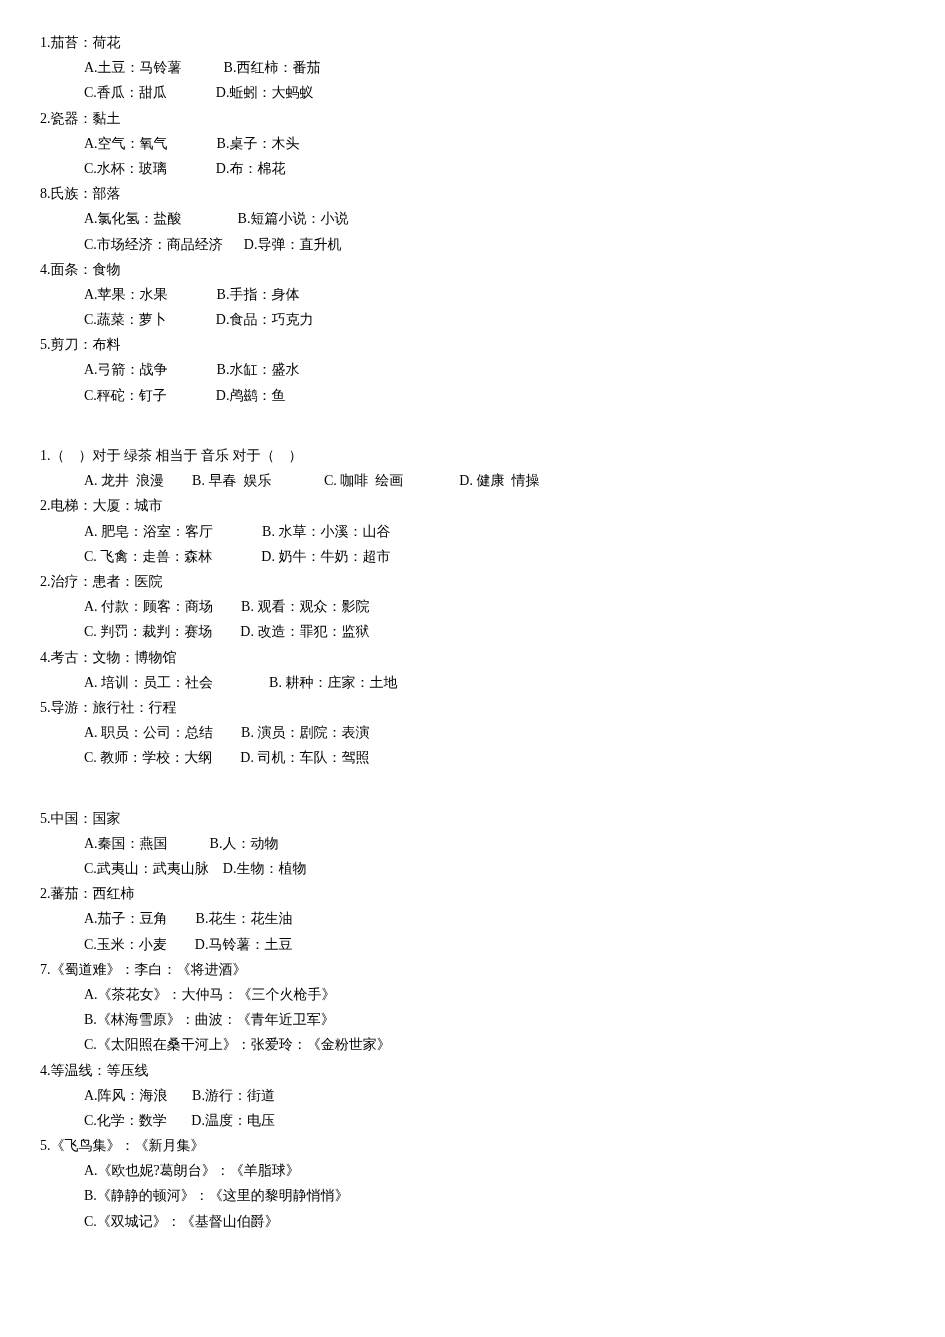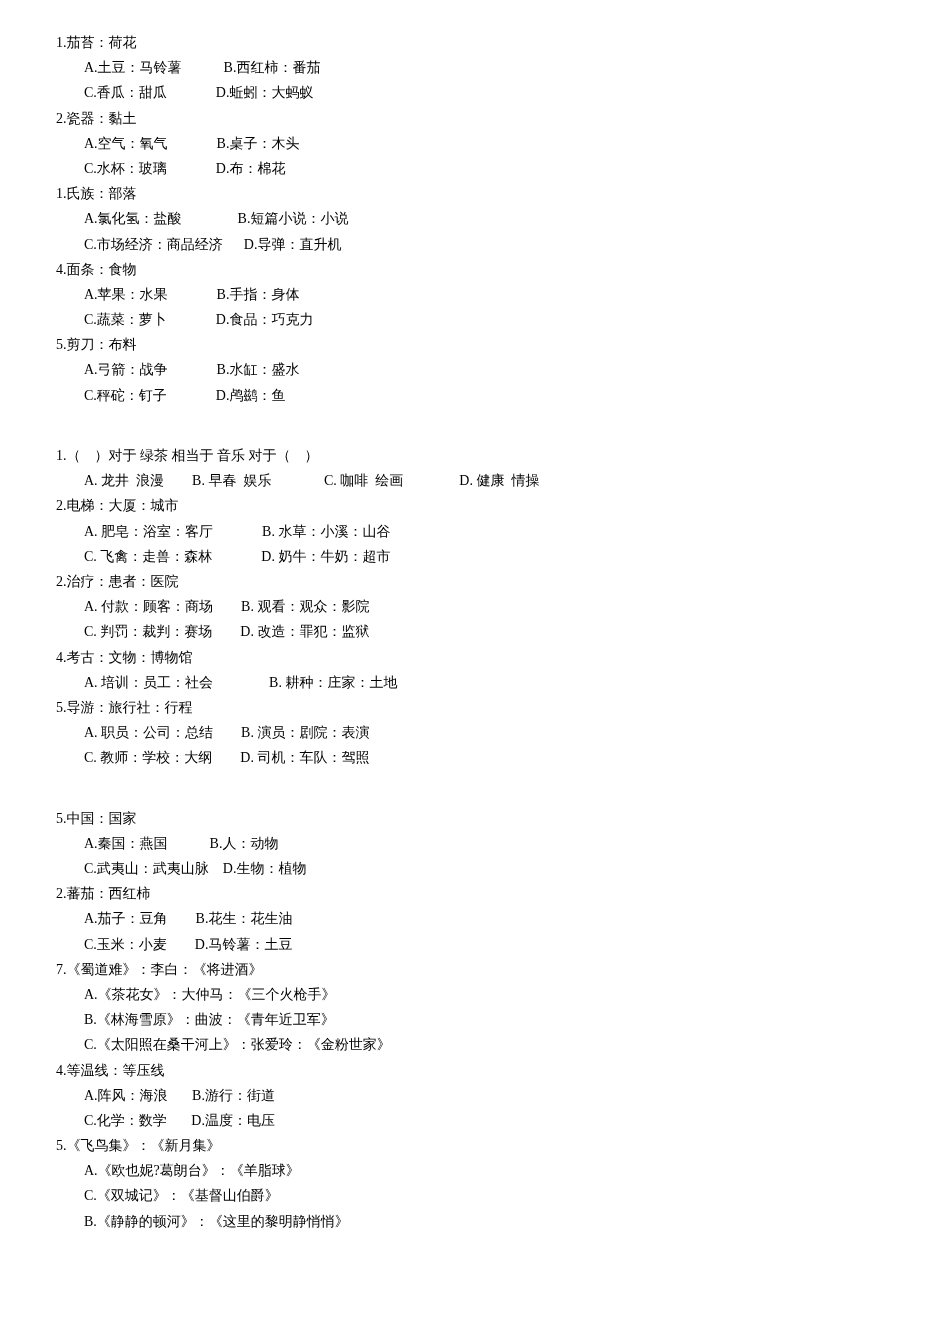--- a/index.html
+++ b/index.html
@@ -12,21 +12,21 @@
       font-family: "SimSun", "宋体", serif;
       font-size: 14px;
       color: #000;
       padding: 30px 40px;
       line-height: 1.8;
     }
     .section {
       margin-bottom: 10px;
     }
     .question-line {
-      margin-left: 16px;
+      margin-left: 0;
     }
     .option-line {
       margin-left: 30px;
     }
     p {
       margin: 0;
       padding: 0;
     }
   </style>
 </head>
@@ -35,21 +35,21 @@
 <div>
 
   
   <div class="section">
     <p class="question-line">1.茄苔：荷花</p>
     <p class="option-line">&nbsp;&nbsp;&nbsp;&nbsp;A.土豆：马铃薯&nbsp;&nbsp;&nbsp;&nbsp;&nbsp;&nbsp;&nbsp;&nbsp;&nbsp;&nbsp;&nbsp;&nbsp;B.西红柿：番茄</p>
     <p class="option-line">&nbsp;&nbsp;&nbsp;&nbsp;C.香瓜：甜瓜&nbsp;&nbsp;&nbsp;&nbsp;&nbsp;&nbsp;&nbsp;&nbsp;&nbsp;&nbsp;&nbsp;&nbsp;&nbsp;&nbsp;D.蚯蚓：大蚂蚁</p>
     <p class="question-line">2.瓷器：黏土</p>
     <p class="option-line">&nbsp;&nbsp;&nbsp;&nbsp;A.空气：氧气&nbsp;&nbsp;&nbsp;&nbsp;&nbsp;&nbsp;&nbsp;&nbsp;&nbsp;&nbsp;&nbsp;&nbsp;&nbsp;&nbsp;B.桌子：木头</p>
     <p class="option-line">&nbsp;&nbsp;&nbsp;&nbsp;C.水杯：玻璃&nbsp;&nbsp;&nbsp;&nbsp;&nbsp;&nbsp;&nbsp;&nbsp;&nbsp;&nbsp;&nbsp;&nbsp;&nbsp;&nbsp;D.布：棉花</p>
-    <p class="question-line">1.氏族：部落</p>
+    <p class="question-line">8.氏族：部落</p>
     <p class="option-line">&nbsp;&nbsp;&nbsp;&nbsp;A.氯化氢：盐酸&nbsp;&nbsp;&nbsp;&nbsp;&nbsp;&nbsp;&nbsp;&nbsp;&nbsp;&nbsp;&nbsp;&nbsp;&nbsp;&nbsp;&nbsp;&nbsp;B.短篇小说：小说</p>
     <p class="option-line">&nbsp;&nbsp;&nbsp;&nbsp;C.市场经济：商品经济&nbsp;&nbsp;&nbsp;&nbsp;&nbsp;&nbsp;D.导弹：直升机</p>
     <p class="question-line">4.面条：食物</p>
     <p class="option-line">&nbsp;&nbsp;&nbsp;&nbsp;A.苹果：水果&nbsp;&nbsp;&nbsp;&nbsp;&nbsp;&nbsp;&nbsp;&nbsp;&nbsp;&nbsp;&nbsp;&nbsp;&nbsp;&nbsp;B.手指：身体</p>
     <p class="option-line">&nbsp;&nbsp;&nbsp;&nbsp;C.蔬菜：萝卜&nbsp;&nbsp;&nbsp;&nbsp;&nbsp;&nbsp;&nbsp;&nbsp;&nbsp;&nbsp;&nbsp;&nbsp;&nbsp;&nbsp;D.食品：巧克力</p>
     <p class="question-line">5.剪刀：布料</p>
     <p class="option-line">&nbsp;&nbsp;&nbsp;&nbsp;A.弓箭：战争&nbsp;&nbsp;&nbsp;&nbsp;&nbsp;&nbsp;&nbsp;&nbsp;&nbsp;&nbsp;&nbsp;&nbsp;&nbsp;&nbsp;B.水缸：盛水</p>
     <p class="option-line">&nbsp;&nbsp;&nbsp;&nbsp;C.秤砣：钉子&nbsp;&nbsp;&nbsp;&nbsp;&nbsp;&nbsp;&nbsp;&nbsp;&nbsp;&nbsp;&nbsp;&nbsp;&nbsp;&nbsp;D.鸬鹚：鱼</p>
   </div>
 
@@ -84,22 +84,22 @@
     <p class="option-line">&nbsp;&nbsp;&nbsp;&nbsp;C.玉米：小麦&nbsp;&nbsp;&nbsp;&nbsp;&nbsp;&nbsp;&nbsp;&nbsp;D.马铃薯：土豆</p>
     <p class="question-line">7.《蜀道难》：李白：《将进酒》</p>
     <p class="option-line">&nbsp;&nbsp;&nbsp;&nbsp;A.《茶花女》：大仲马：《三个火枪手》</p>
     <p class="option-line">&nbsp;&nbsp;&nbsp;&nbsp;B.《林海雪原》：曲波：《青年近卫军》</p>
     <p class="option-line">&nbsp;&nbsp;&nbsp;&nbsp;C.《太阳照在桑干河上》：张爱玲：《金粉世家》</p>
     <p class="question-line">4.等温线：等压线</p>
     <p class="option-line">&nbsp;&nbsp;&nbsp;&nbsp;A.阵风：海浪&nbsp;&nbsp;&nbsp;&nbsp;&nbsp;&nbsp;&nbsp;B.游行：街道</p>
     <p class="option-line">&nbsp;&nbsp;&nbsp;&nbsp;C.化学：数学&nbsp;&nbsp;&nbsp;&nbsp;&nbsp;&nbsp;&nbsp;D.温度：电压</p>
     <p class="question-line">5.《飞鸟集》：《新月集》</p>
     <p class="option-line">&nbsp;&nbsp;&nbsp;&nbsp;A.《欧也妮?葛朗台》：《羊脂球》</p>
+    <p class="option-line">&nbsp;&nbsp;&nbsp;&nbsp;B.《静静的顿河》：《这里的黎明静悄悄》</p>
     <p class="option-line">&nbsp;&nbsp;&nbsp;&nbsp;C.《双城记》：《基督山伯爵》</p>
-    <p class="option-line">&nbsp;&nbsp;&nbsp;&nbsp;B.《静静的顿河》：《这里的黎明静悄悄》</p>
   </div>
 
   <br>
 
   
   
 
 </div>
 
 </body></html>

